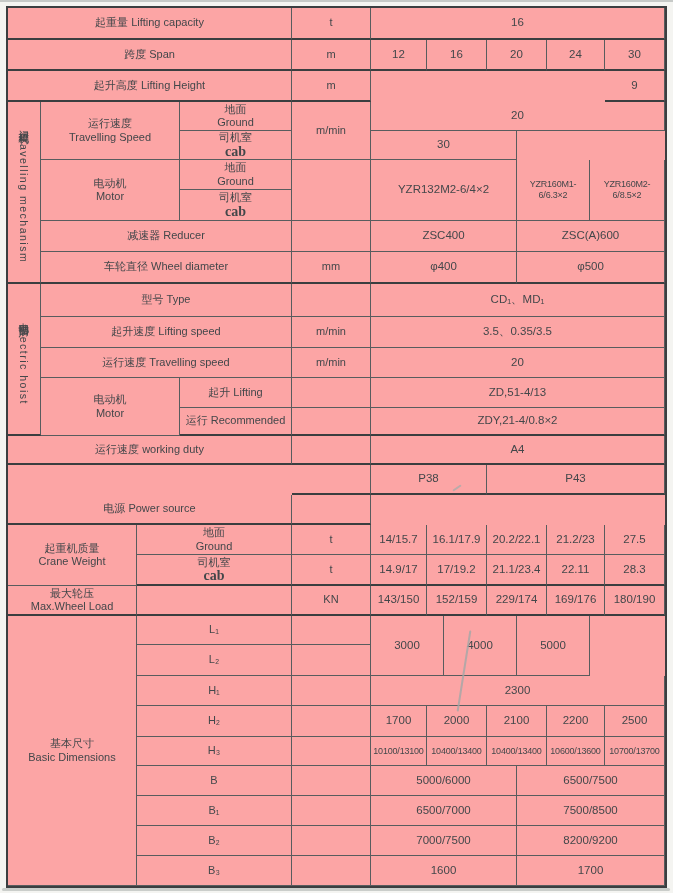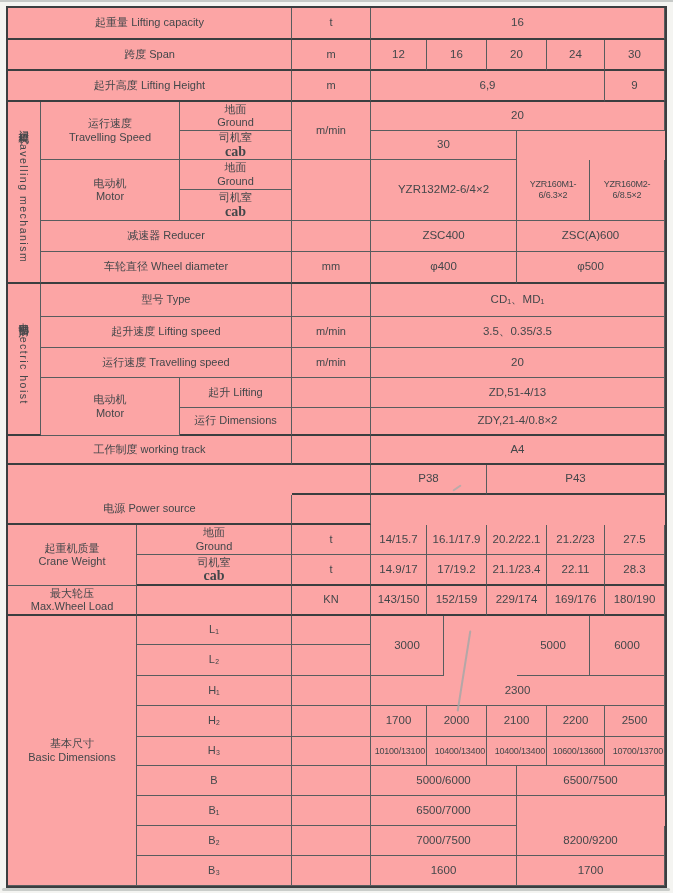--- a/index.html
+++ b/index.html
@@ -24,21 +24,21 @@
     display:flex;flex-direction:column;align-items:center;justify-content:center;
     text-align:center;font-size:11px;line-height:1.2;overflow:hidden;padding:0 1px;
     box-sizing:border-box;
   }
   .th{border-bottom:2px solid #3b3e40;}
   .v{
     writing-mode:vertical-rl;text-orientation:mixed;
     font-size:10.5px;letter-spacing:1.5px;
   }
   .cab{font-family:"Liberation Serif", serif;font-size:14px;line-height:1;font-weight:bold;}
-  .sm{font-size:9px;letter-spacing:-0.2px;align-items:flex-end;}
+  .sm{font-size:9px;letter-spacing:-0.2px;}
   .val{font-size:11.5px;}
   .pencil-long{
     position:absolute;left:463px;top:630px;width:2px;height:82px;
     background:#a3a8a7;transform:rotate(9deg);opacity:.8;border-radius:2px;
   }
   .pencil-tick{
     position:absolute;left:452px;top:487px;width:10px;height:2px;
     background:#a8acab;transform:rotate(-35deg);opacity:.8;border-radius:2px;
   }
   .topline{position:absolute;top:0;left:0;width:100%;height:2px;background:#8f9595;opacity:.45;}
@@ -83,23 +83,20 @@
     <div class="c th val" style="grid-area:2/13/3/14">
         <span>30</span>
       </div>
 
     <div class="c th" style="grid-area:3/1/4/5">
         <span>起升高度 Lifting Height</span>
       </div>
     <div class="c th" style="grid-area:3/5/4/6">
         <span>m</span>
       </div>
-    <div class="c th val" style="grid-area:3/6/4/13">
-        <span>6,9</span>
-      </div>
     <div class="c th val" style="grid-area:3/13/4/14">
         <span>9</span>
       </div>
 
     <div class="c v th" style="grid-area:4/1/10/2">
         <span>运行机构 Travelling mechanism</span>
       </div>
 
     <div class="c" style="grid-area:4/2/6/4">
       <span>运行速度</span>
@@ -207,29 +204,29 @@
       <span>Motor</span>
     </div>
     <div class="c" style="grid-area:13/4/14/5">
         <span>起升 Lifting</span>
       </div>
     <div class="c" style="grid-area:13/5/14/6"></div>
     <div class="c val" style="grid-area:13/6/14/14">
         <span>ZD,51-4/13</span>
       </div>
     <div class="c th" style="grid-area:14/4/15/5">
-        <span>运行 Dimensions</span>
+        <span>运行 Recommended</span>
       </div>
     <div class="c th" style="grid-area:14/5/15/6"></div>
     <div class="c th val" style="grid-area:14/6/15/14">
         <span>ZDY,21-4/0.8×2</span>
       </div>
 
     <div class="c th" style="grid-area:15/1/16/5">
-        <span>工作制度 working track</span>
+        <span>运行速度 working duty</span>
       </div>
     <div class="c th" style="grid-area:15/5/16/6"></div>
     <div class="c th val" style="grid-area:15/6/16/14">
         <span>A4</span>
       </div>
 
     <div class="c th" style="grid-area:16/5/17/6"></div>
     <div class="c th val" style="grid-area:16/6/17/9">
         <span>P38</span>
       </div>
@@ -320,25 +317,25 @@
       </div>
 
     <div class="c" style="grid-area:21/1/30/3">
       <span>基本尺寸</span>
       <span>Basic Dimensions</span>
     </div>
     <div class="c" style="grid-area:21/5/22/6"></div>
     <div class="c val" style="grid-area:21/6/23/8">
         <span>3000</span>
       </div>
+    <div class="c val" style="grid-area:21/8/23/10">
+        <span>4000</span>
+      </div>
     <div class="c val" style="grid-area:21/10/23/12">
         <span>5000</span>
-      </div>
-    <div class="c val" style="grid-area:21/12/23/14">
-        <span>6000</span>
       </div>
     <div class="c" style="grid-area:22/3/23/5">
         <span>L₂</span>
       </div>
     <div class="c" style="grid-area:22/5/23/6"></div>
 
     <div class="c" style="grid-area:23/3/24/5">
         <span>H₁</span>
       </div>
     <div class="c" style="grid-area:23/5/24/6"></div>
@@ -396,20 +393,23 @@
     <div class="c val" style="grid-area:26/10/27/14">
         <span>6500/7500</span>
       </div>
 
     <div class="c" style="grid-area:27/3/28/5">
         <span>B₁</span>
       </div>
     <div class="c" style="grid-area:27/5/28/6"></div>
     <div class="c val" style="grid-area:27/6/28/10">
         <span>6500/7000</span>
+      </div>
+    <div class="c val" style="grid-area:27/10/28/14">
+        <span>7500/8500</span>
       </div>
 
     <div class="c" style="grid-area:28/3/29/5">
         <span>B₂</span>
       </div>
     <div class="c" style="grid-area:28/5/29/6"></div>
     <div class="c val" style="grid-area:28/6/29/10">
         <span>7000/7500</span>
       </div>
     <div class="c val" style="grid-area:28/10/29/14">

